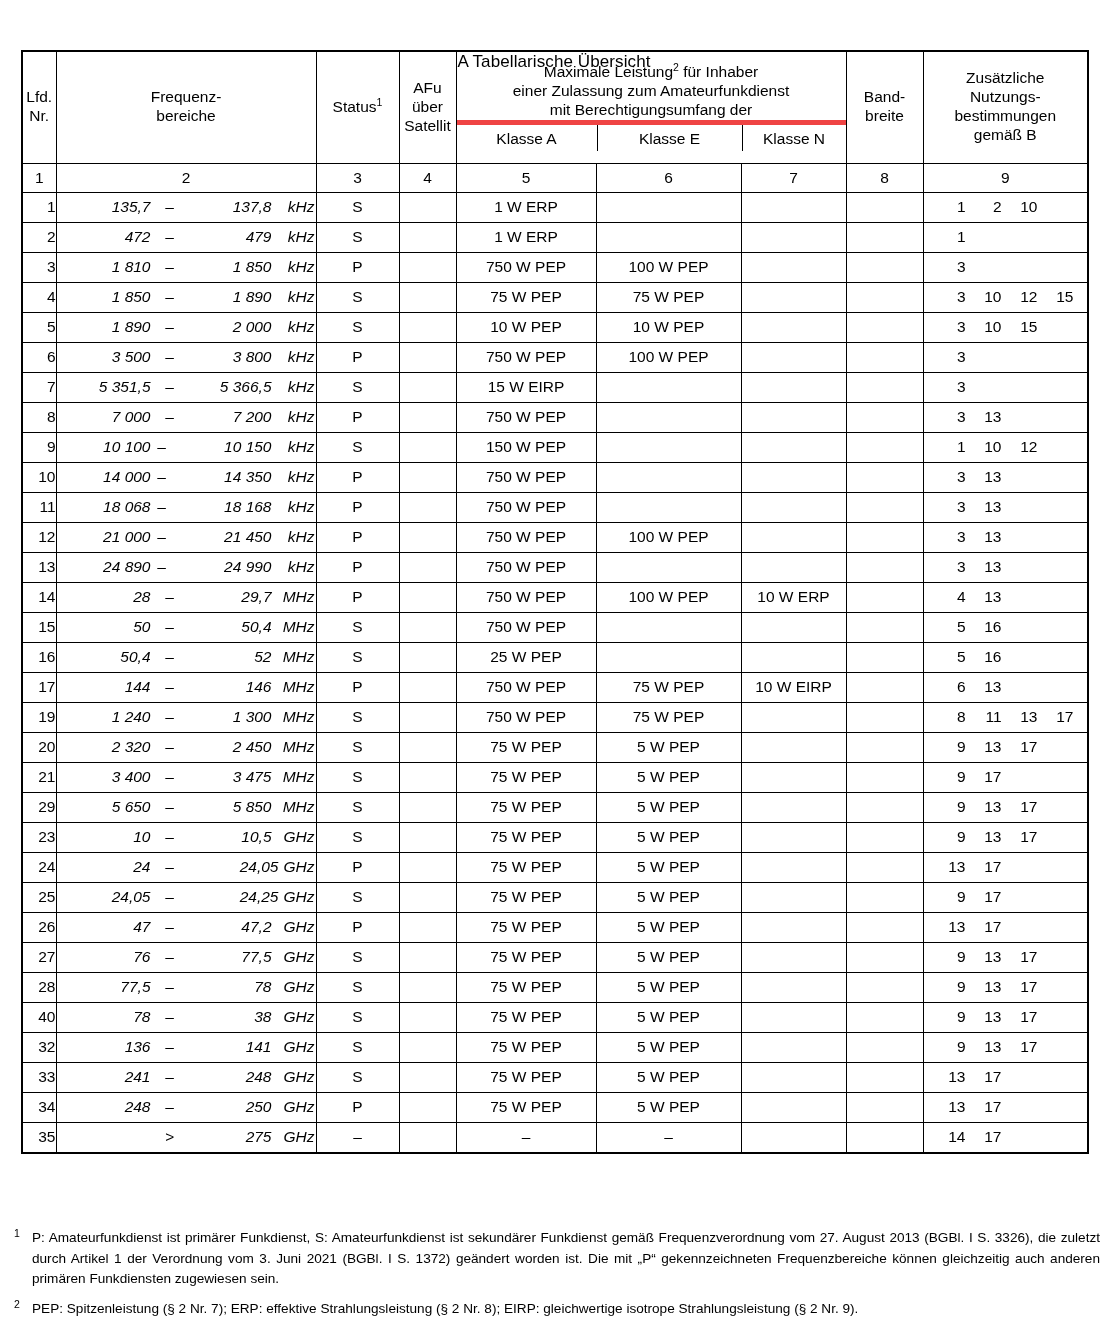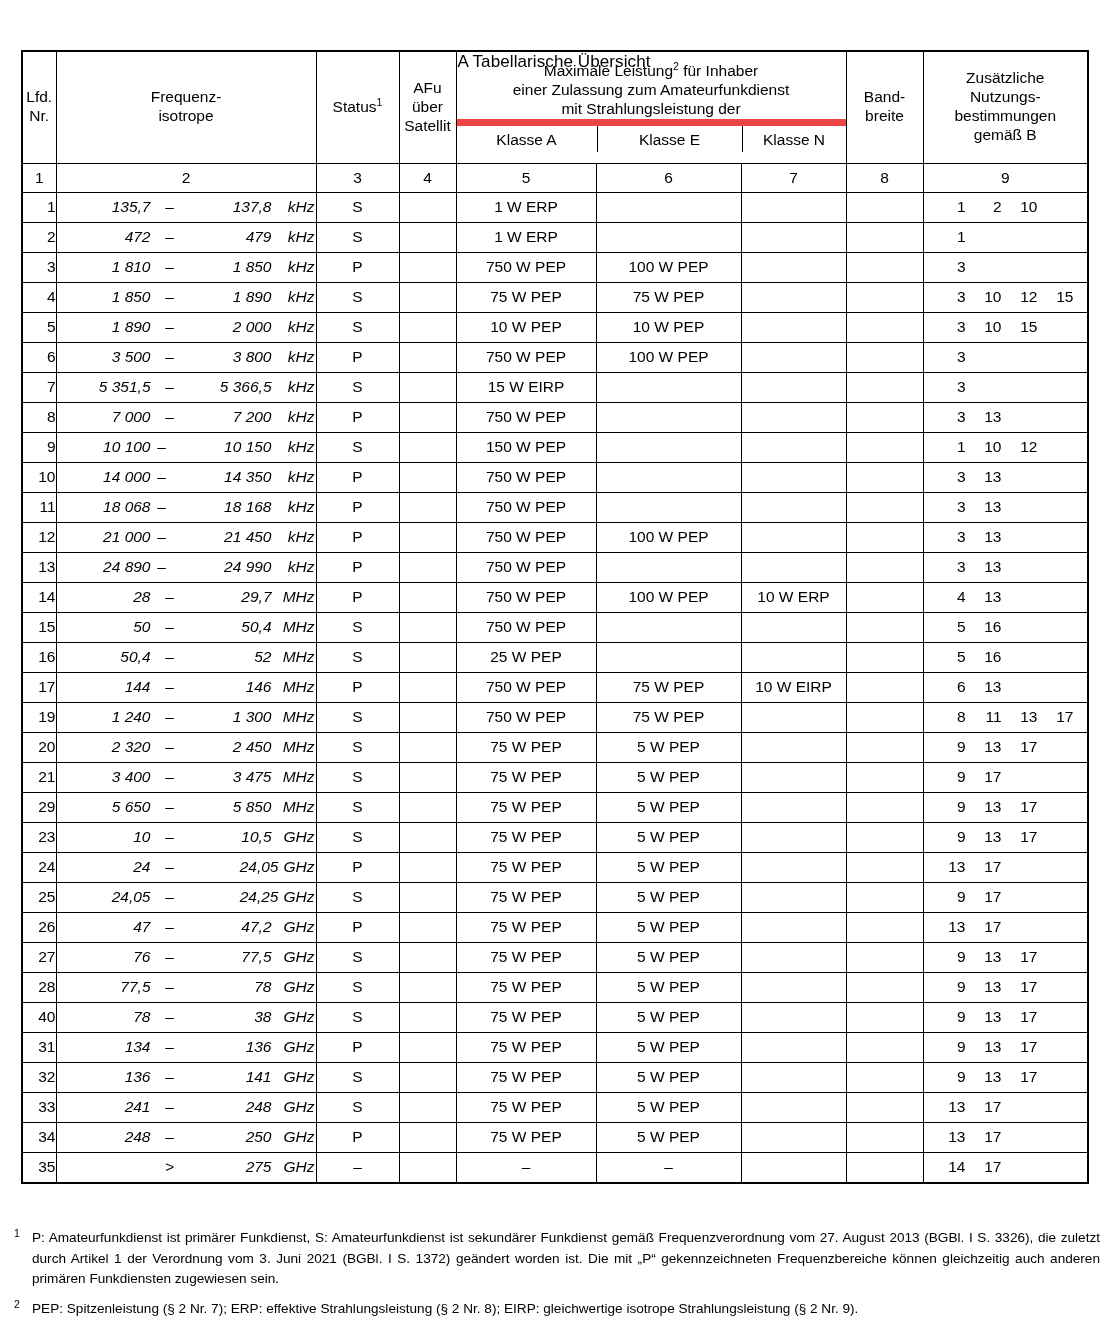--- a/index.html
+++ b/index.html
@@ -50,21 +50,21 @@
   thead th{
     text-align:center;
     font-size:15.5px;
     line-height:1.22;
     padding:4px 2px;
   }
   .hdr-top{height:112px;}
   th.h-group{vertical-align:top;padding-top:9px;}
   .grp-lines{display:block;text-align:center;}
   .grp-sub{
-    display:flex;margin-top:0;border-top:7px solid #ef4444;
+    display:flex;margin-top:0;border-top:5px solid #ef4444;
   }
   .grp-sub > div{
     flex:0 0 auto;text-align:center;padding-top:5px;padding-bottom:2px;
     box-sizing:border-box;
   }
   .gs-a{width:140px;}
   .gs-e{width:145px;border-left:1px solid #000;}
   .gs-n{width:104px;border-left:1px solid #000;}
   sup{font-size:10.5px;vertical-align:super;line-height:0;}
 
@@ -119,34 +119,34 @@
           <col class="c-notes">
       </colgroup>
       <thead>
         <tr class="hdr-top">
           <th rowspan="1">
             <span>Lfd.</span><br>
             <span>Nr.</span>
           </th>
           <th>
             <span>Frequenz-</span><br>
-            <span>isotrope</span>
+            <span>bereiche</span>
           </th>
           <th>
             <span>Status</span><sup>1</sup>
           </th>
           <th>
             <span>AFu</span><br>
             <span>über</span><br>
             <span>Satellit</span>
           </th>
           <th class="h-group" colspan="3">
             <span class="grp-lines"><span>Maximale Leistung</span><sup>2</sup><span> für Inhaber</span></span>
             <span class="grp-lines">einer Zulassung zum Amateurfunkdienst</span>
-            <span class="grp-lines">mit Strahlungsleistung der</span>
+            <span class="grp-lines">mit Berechtigungsumfang der</span>
             <div class="grp-sub">
               <div class="gs-a">Klasse A</div>
               <div class="gs-e">Klasse E</div>
               <div class="gs-n">Klasse N</div>
             </div>
           </th>
           <th>
             <span>Band-</span><br>
             <span>breite</span>
           </th>
@@ -817,44 +817,20 @@
             <td class="bw"></td>
             <td class="notes">
               <div class="nt">
                 <span>9</span>
                 <span>13</span>
                 <span>17</span>
               </div>
             </td>
           </tr>
           <tr>
-            <td class="nr">31</td>
-            <td class="freq">
-              <div class="fr">
-                <span class="f-from">134</span>
-                <span class="f-dash">–</span>
-                <span class="f-to">136</span>
-                <span class="f-unit">GHz</span>
-              </div>
-            </td>
-            <td class="status">P</td>
-            <td class="sat"></td>
-            <td class="pw">75 W PEP</td>
-            <td class="pw">5 W PEP</td>
-            <td class="pw"></td>
-            <td class="bw"></td>
-            <td class="notes">
-              <div class="nt">
-                <span>9</span>
-                <span>13</span>
-                <span>17</span>
-              </div>
-            </td>
-          </tr>
-          <tr>
             <td class="nr">32</td>
             <td class="freq">
               <div class="fr">
                 <span class="f-from">136</span>
                 <span class="f-dash">–</span>
                 <span class="f-to">141</span>
                 <span class="f-unit">GHz</span>
               </div>
             </td>
             <td class="status">S</td>

